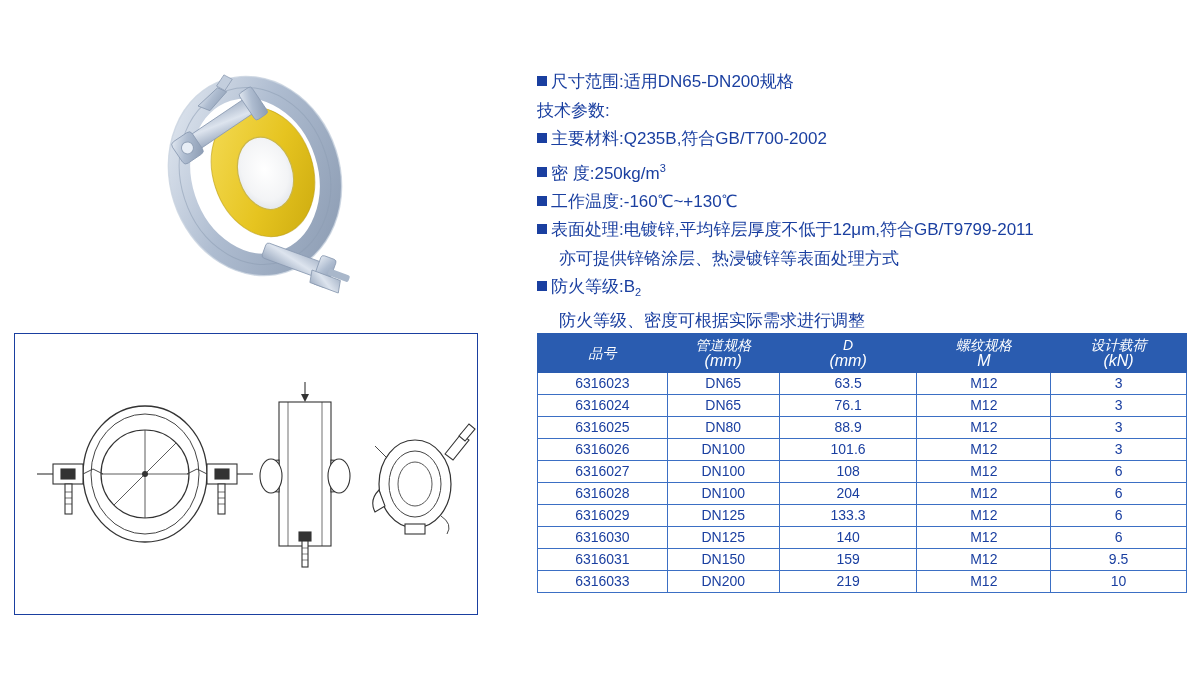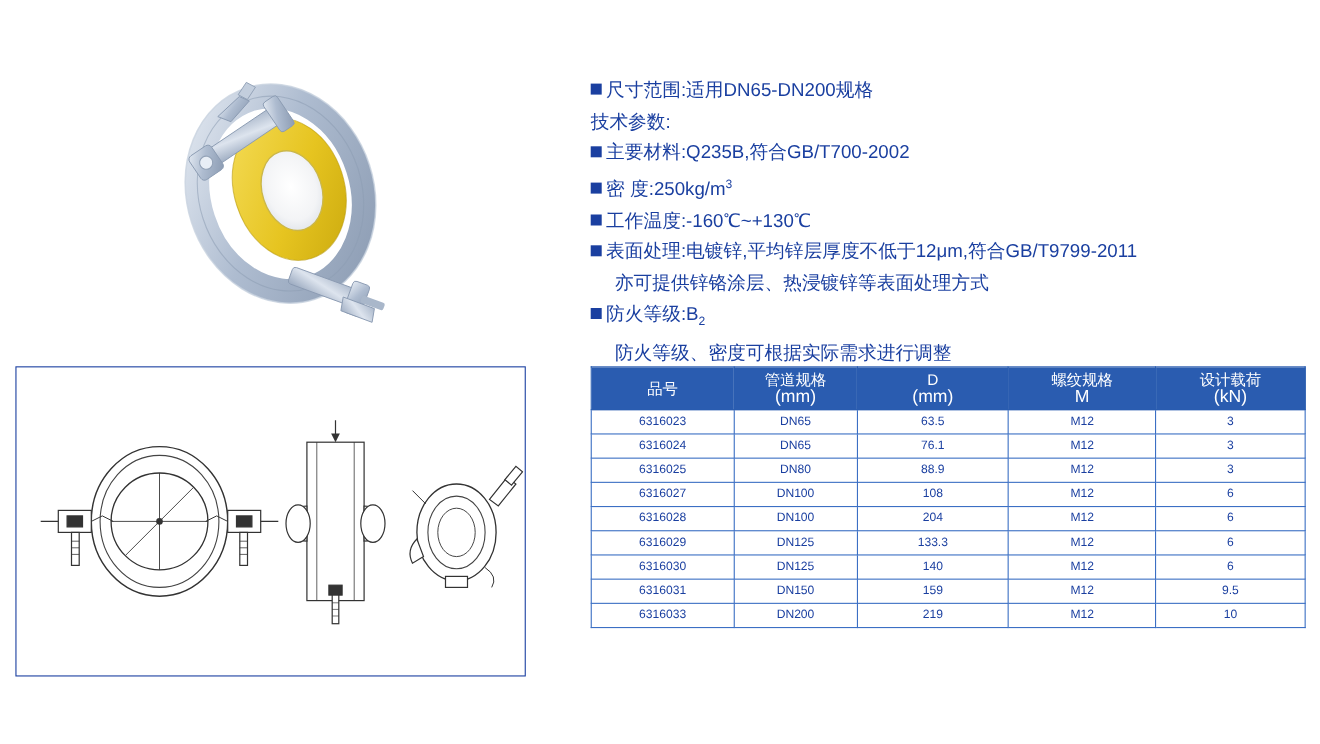--- a/index.html
+++ b/index.html
@@ -73,31 +73,32 @@
     color: #1a3fa0;
   }
   table.spec-table th {
     background: #2a5cb0;
     color: #ffffff;
     font-weight: normal;
     border: 1px solid #2a5cb0;
     padding: 3px 18px;
     line-height: 16px;
     font-size: 14px;
+    font-style: italic;
   }
   table.spec-table th .unit { font-size: 16px; display: block; }
   table.spec-table td {
     border: 1px solid #3b6fc4;
     text-align: center;
     padding: 2px 2px;
     height: 21px;
     line-height: 17px;
     color: #1a3fa0;
     background: #ffffff;
-    font-size: 11px;
+    font-size: 14px;
   }
   col.c1 { width: 130px; }
   col.c2 { width: 112px; }
   col.c3 { width: 138px; }
   col.c4 { width: 134px; }
   col.c5 { width: 136px; }
 </style>
 </head>
 <body>
 
@@ -316,20 +317,27 @@
           <td>3</td>
         </tr>
         <tr>
           <td>6316025</td>
           <td>DN80</td>
           <td>88.9</td>
           <td>M12</td>
           <td>3</td>
         </tr>
         <tr>
+          <td>6316026</td>
+          <td>DN100</td>
+          <td>101.6</td>
+          <td>M12</td>
+          <td>3</td>
+        </tr>
+        <tr>
           <td>6316027</td>
           <td>DN100</td>
           <td>108</td>
           <td>M12</td>
           <td>6</td>
         </tr>
         <tr>
           <td>6316028</td>
           <td>DN100</td>
           <td>204</td>

